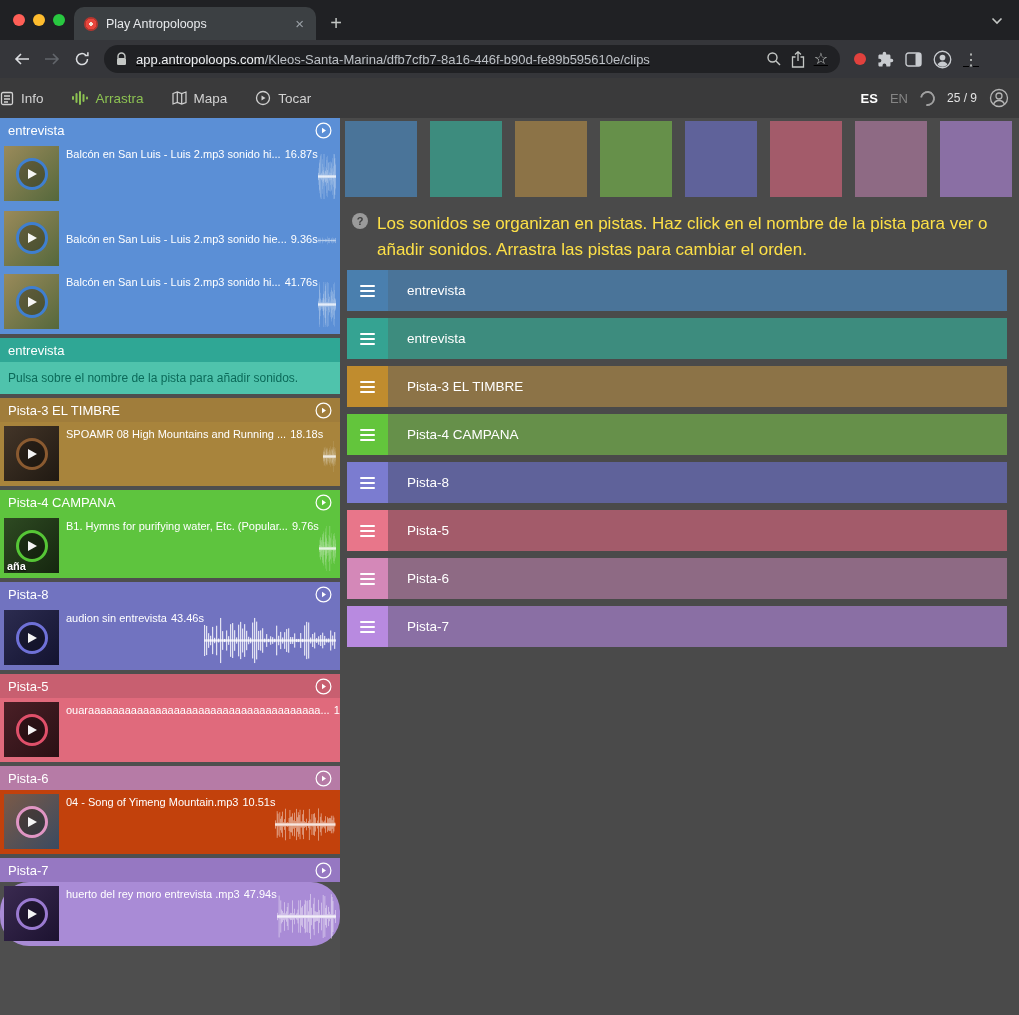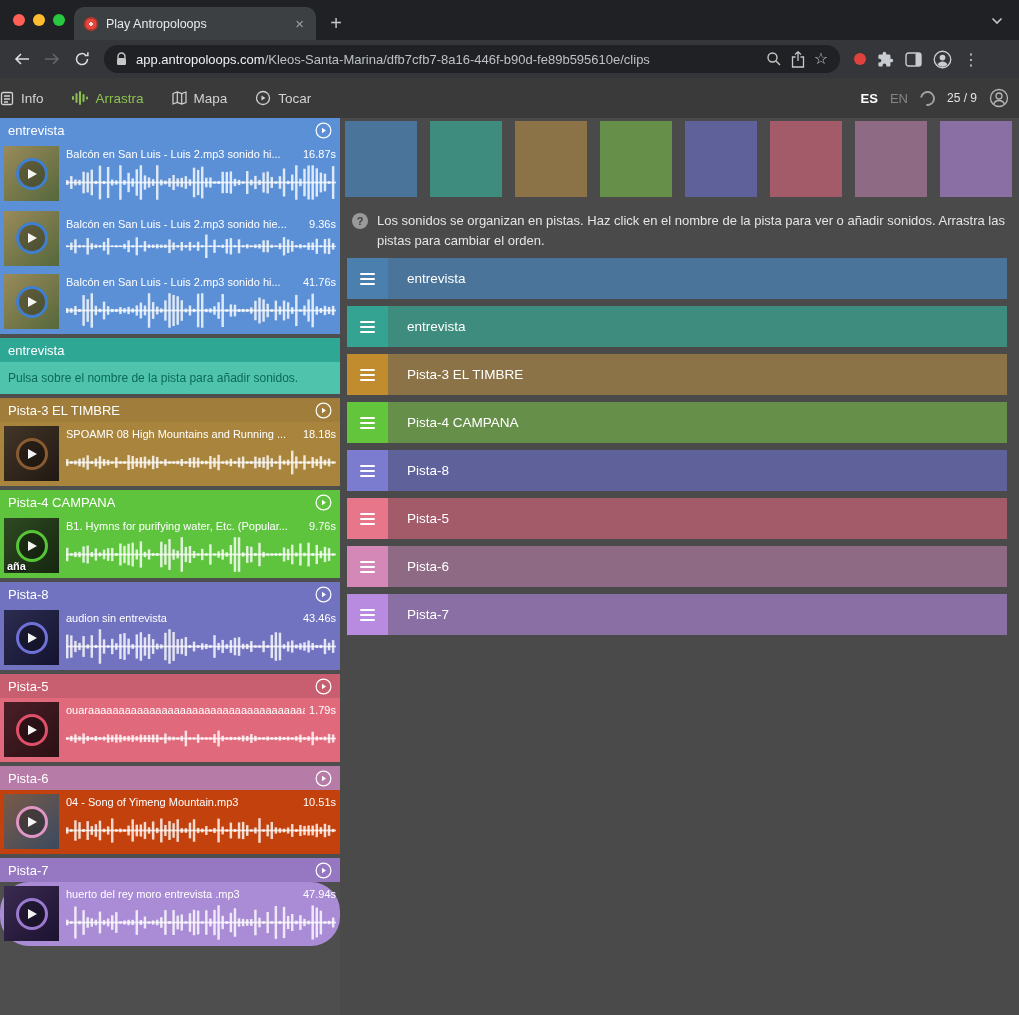--- a/index.html
+++ b/index.html
@@ -15,21 +15,21 @@
   .tab { margin-left:74px; width:242px; height:33px; background:#3c4043; border-radius:10px 10px 0 0;
          display:flex; align-items:center; padding:0 10px; gap:8px; }
   .favicon { width:14px; height:14px; border-radius:50%; flex:none;
              background:radial-gradient(circle at 50% 50%, #f6e6d8 0 2px, #e8453c 2px 5.5px, #b5362e 5.5px 7px); }
   .tab-title { flex:1; min-width:0; font-size:12.5px; color:#e8eaed; white-space:nowrap; overflow:hidden; }
   .tab-close { color:#9aa0a6; font-size:15px; line-height:1; padding:2px; }
   .newtab { width:28px; height:28px; margin:0 0 3px 6px; display:flex; align-items:center; justify-content:center;
             color:#c4c7c5; font-size:20px; }
   .tab-chevron { margin-left:auto; margin-right:16px; margin-bottom:11px; color:#c4c7c5; }
 
-  .toolbar { height:38px; background:#35363a; display:flex; align-items:center; padding:0 8px; gap:2px; flex:none; }
+  .toolbar { height:38px; background:#35363a; display:flex; align-items:center; padding:0 8px; gap:2px; flex:none;text-decoration:underline; }
   .navbtn { width:28px; height:28px; display:flex; align-items:center; justify-content:center; color:#dcdee1; flex:none; }
   .navbtn.disabled { color:#62666b; }
   .omnibox { height:28px; width:736px; background:#202124; border-radius:14px; display:flex; align-items:center;
              padding:0 12px; gap:9px; margin-left:6px; flex:none; }
   .url { flex:1; min-width:0; font-size:13px; white-space:nowrap; overflow:hidden; }
   .url .domain { color:#eef0f2; }
   .url .path { color:#bdc1c6; }
   .omni-icon { color:#c4c7c5; display:flex; align-items:center; flex:none; }
   .star { font-size:16px; line-height:1; }
   .ext-icons { display:flex; align-items:center; gap:11px; margin-left:12px; }
@@ -71,35 +71,35 @@
   .track-hint { height:32px; display:flex; align-items:center; padding:0 8px; font-size:12px; }
   .clip { height:64px; display:flex; gap:7px; padding:4px; }
   .thumb { width:55px; height:55px; flex:none; position:relative; }
   .thumb-overlay { position:absolute; left:50%; top:50%; width:32px; height:32px; margin:-16px 0 0 -16px;
                    border:3px solid; border-radius:50%; background:rgba(0,0,0,.28);
                    display:flex; align-items:center; justify-content:center; }
   .tri { width:0; height:0; border-left:9px solid rgba(255,255,255,.95);
          border-top:5.5px solid transparent; border-bottom:5.5px solid transparent; margin-left:2px; }
   .thumb-caption { position:absolute; left:3px; bottom:1px; color:#fff; font-size:11px; font-weight:bold;
                    text-shadow:0 1px 2px #000; }
-  .clip-body { flex:1; min-width:0; display:flex; flex-direction:column; padding-top:2px; }
+  .clip-body { flex:1; min-width:0; display:flex; flex-direction:row; padding-top:2px; }
   .clip-top { display:flex; align-items:baseline; gap:4px; }
   .clip-title { flex:1; min-width:0; color:#fff; font-size:11px; white-space:nowrap; overflow:hidden; }
   .clip-duration { flex:none; color:#fff; font-size:11px; }
   .waveform { flex:1; margin-top:3px; min-height:0; }
   .waveform svg { width:100%; height:100%; display:block; }
 
   .main { flex:1; min-width:0; background:#4a4a4a; padding:3px 7px 0 5px; }
   .swatch-row { display:flex; gap:13px; }
   .swatch { width:72px; height:76px; flex:none; }
   .help { display:flex; gap:9px; margin-top:14px; padding-left:7px; }
   .help-icon { width:16px; height:16px; border-radius:50%; background:#9a9a9a; color:#3f3f3f;
                font-size:11px; font-weight:bold; display:flex; align-items:center; justify-content:center;
                flex:none; margin-top:2px; }
-  .help-text { font-size:13px; color:#e5e5e5; line-height:1.5; max-width:655px; }
+  .help-text { font-size:17px; color:#fde047; line-height:1.5; max-width:655px; }
   .track-rows { margin-top:8px; padding-left:2px; }
   .trow { display:flex; height:41px; margin:0 5px 7px 0; }
   .trow-handle { width:41px; flex:none; display:flex; flex-direction:column; align-items:center;
                  justify-content:center; gap:3px; }
   .trow-handle span { width:15px; height:2px; background:#fff; border-radius:1px; }
   .trow-bar { flex:1; min-width:0; display:flex; align-items:center; padding-left:19px; }
   .trow-label { color:#fff; font-size:13.5px; white-space:nowrap; overflow:hidden; }
 </style>
 </head>
 <body>

